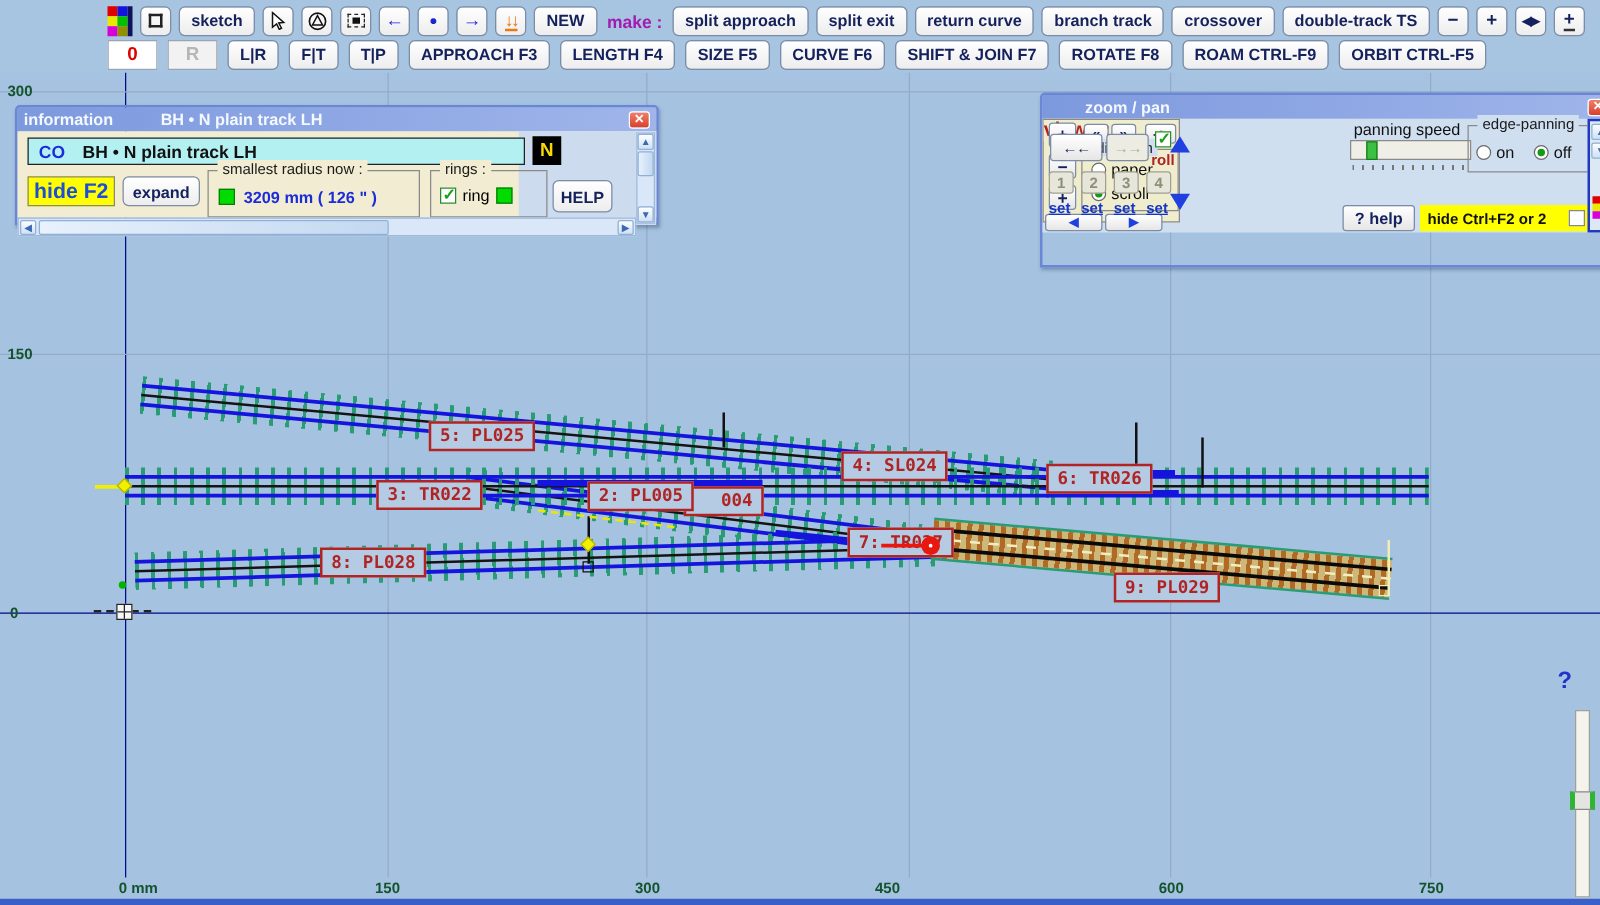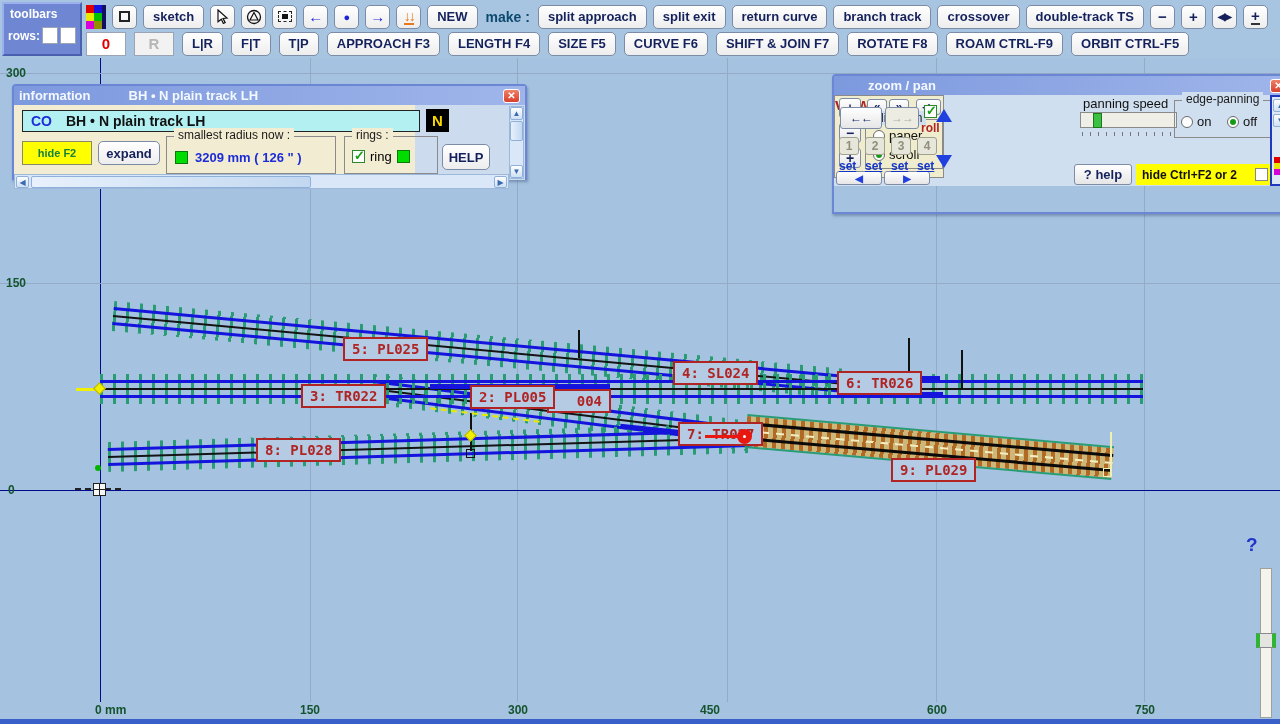--- a/index.html
+++ b/index.html
@@ -71,21 +71,21 @@
   
   #infopanel { left:12px; top:84px; width:515px; height:96px; }
   #infobody { position:relative; width:100%; height:69px; background:#f1ecd2; }
   #inforight { position:absolute; right:0; top:0; width:110px; height:75px; background:#ccdcee; }
   #cyanbar { position:absolute; left:8px; top:5px; width:398px; height:22px; background:#b2f0f2; border:1px solid #222;
              display:flex; align-items:center; gap:14px; padding:0 8px; font-weight:bold; font-size:14px; color:#111; }
   #cyanbar .co { color:#1c2cd8; }
   #nbadge { position:absolute; left:412px; top:4px; width:23px; height:23px; background:#000; color:#f8d800;
             font-weight:bold; font-size:15px; display:flex; align-items:center; justify-content:center; }
   #hideF2 { position:absolute; left:8px; top:36px; width:70px; height:24px; background:#ffff00; border:1px solid #8a8a6a;
-            color:#15803d; font-weight:bold; font-size:11px; display:flex; align-items:center; justify-content:center; }
+            color:#1d4ed8; font-weight:bold; font-size:17px; display:flex; align-items:center; justify-content:center; }
   #expandbtn { position:absolute; left:84px; top:36px; width:62px; height:24px; }
   #radiusgrp { left:152px; top:31px; width:170px; height:38px; }
   #radiusgrp .legend { background:#f1ecd2; }
   #radiusval { color:#1c2cd8; font-weight:bold; font-size:13px; }
   #ringsgrp { left:330px; top:31px; width:94px; height:38px; }
   #ringsgrp .legend { background:#f1ecd2; }
   #helpbtn { position:absolute; left:428px; top:39px; width:48px; height:26px; }
   .sb { position:absolute; background:#d9e7f8; border:1px solid #9db8d8; }
   .sbbtn { position:absolute; background:linear-gradient(#fdfeff,#cfe0f4); border:1px solid #8fb0d8; border-radius:2px;
            color:#3a6ab0; font-size:8px; display:flex; align-items:center; justify-content:center; }
@@ -216,28 +216,20 @@
   </div>
 
   <div class="ruler" style="left:1246px;top:534px;font-size:19px;color:#2233cc">?</div>
   <div id="zslider">
     <div id="zthumb"></div>
   </div>
 
   <div id="bottomstrip"></div>
 
   <div id="toolbarzone">
-    <div id="toolbars-box">
-      <div style="padding:3px 0 0 6px">toolbars</div>
-      <div style="display:flex;align-items:center;gap:2px;padding:6px 0 0 4px">
-        <span>rows:</span>
-        <span class="flatbox" style="width:16px;height:17px;font-size:12px">1</span>
-        <span class="flatbox" style="width:16px;height:17px;font-size:12px">2</span>
-      </div>
-    </div>
 
     <div id="row1">
       <span class="palette">
         <i style="background:#e00000"></i>
           <i style="background:#1414e0"></i>
           <i style="background:#101060;grid-row:span 3"></i>
         <i style="background:#e8e800"></i>
           <i style="background:#00c000"></i>
         <i style="background:#d800d8"></i>
           <i style="background:#909000"></i>
@@ -262,21 +254,21 @@
             <span style="width:6px;height:5px;background:#111"></span>
           </span>
         </span>
       <span class="btn iconbtn blueglyph">←</span>
       <span class="btn iconbtn blueglyph" style="font-size:11px">●</span>
       <span class="btn iconbtn blueglyph">→</span>
       <span class="btn iconbtn">
           <span class="orangeglyph">↓↓</span>
         </span>
       <span class="btn">NEW</span>
-      <span style="color:#0c4a6e;font-weight:bold;font-size:14px;margin:16px 2px">make :</span>
+      <span style="color:#a21caf;font-weight:bold;font-size:14px;margin:16px 2px">make :</span>
       <span class="btn">split  approach</span>
       <span class="btn">split  exit</span>
       <span class="btn">return curve</span>
       <span class="btn">branch track</span>
       <span class="btn">crossover</span>
       <span class="btn">double-track TS</span>
       <span class="btn iconbtn" style="font-size:15px">−</span>
       <span class="btn iconbtn" style="font-size:15px">+</span>
       <span class="btn iconbtn" style="font-size:10px;letter-spacing:-1px">◀▶</span>
       <span class="btn iconbtn">

